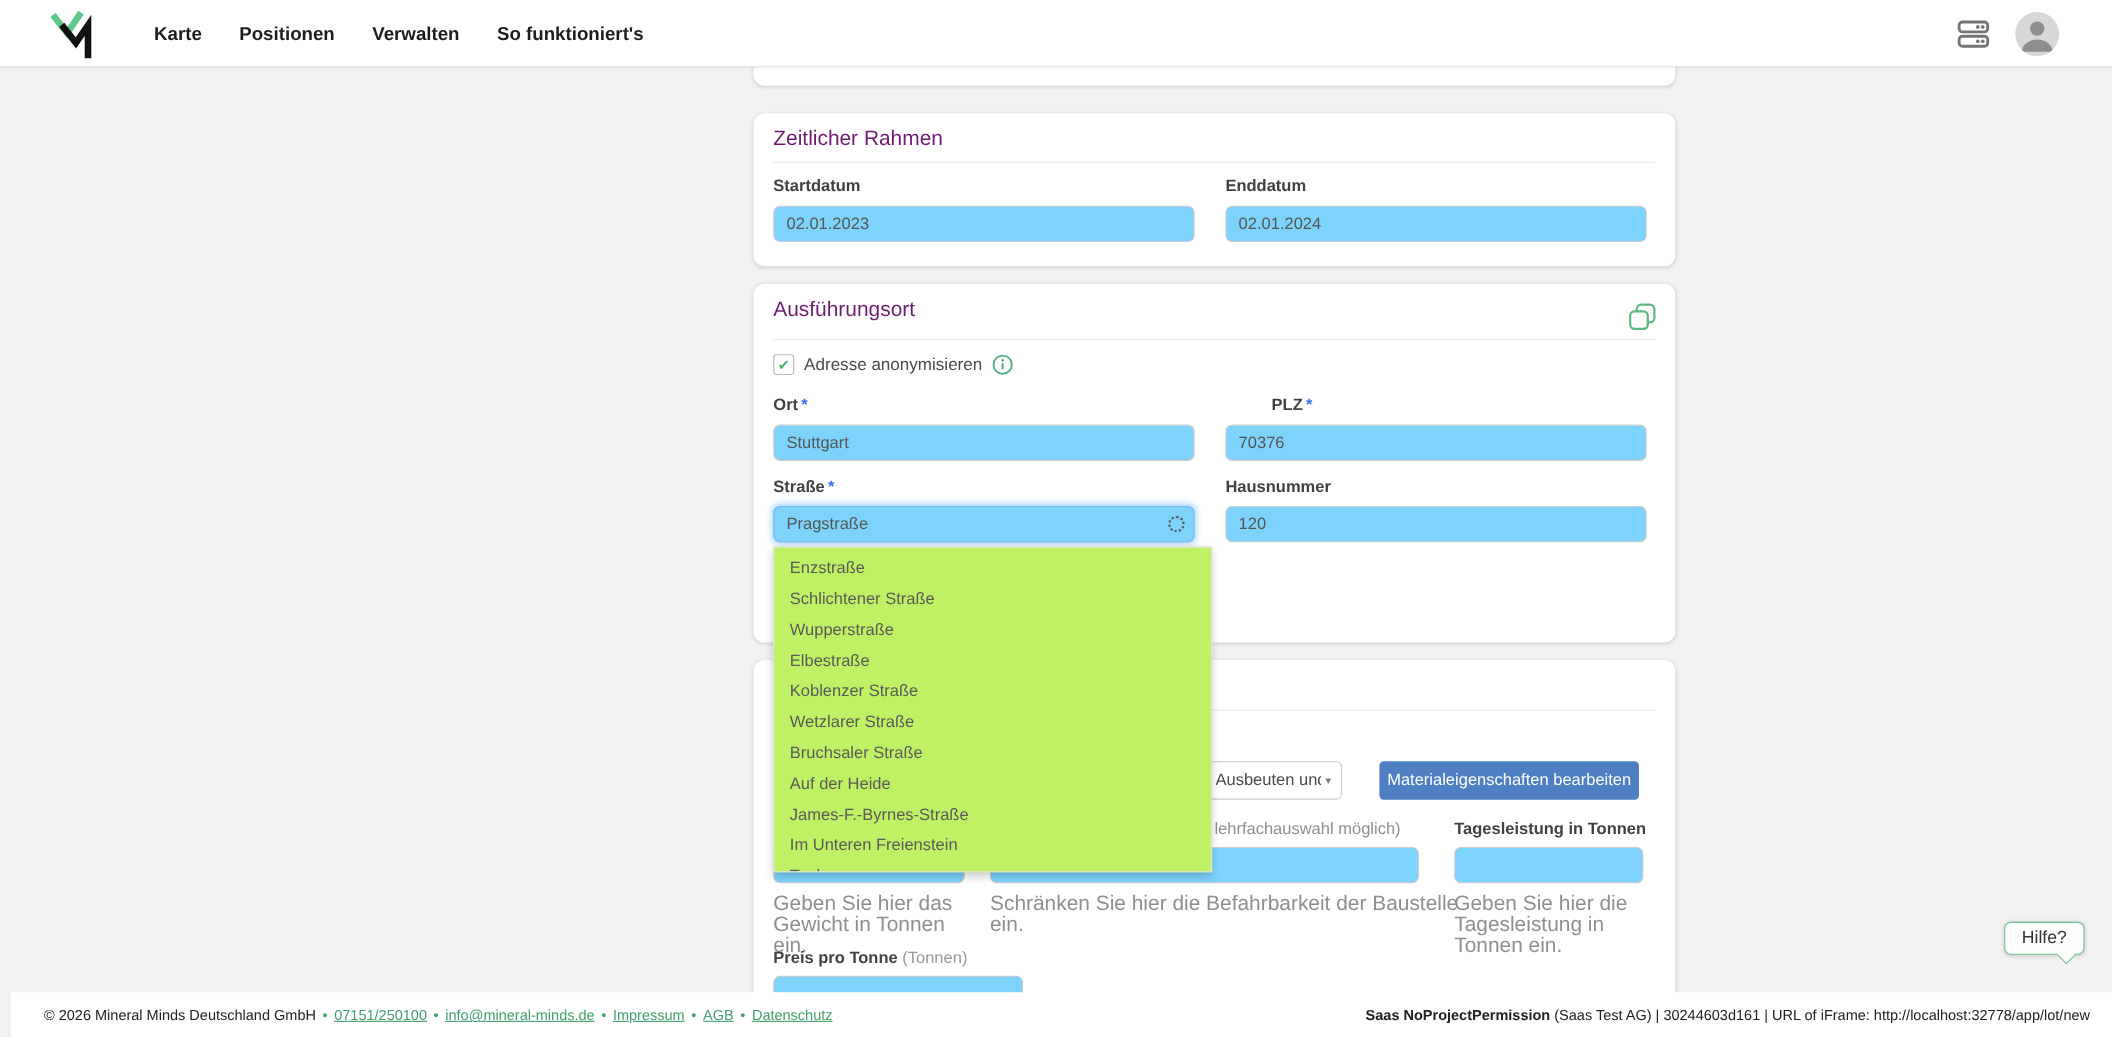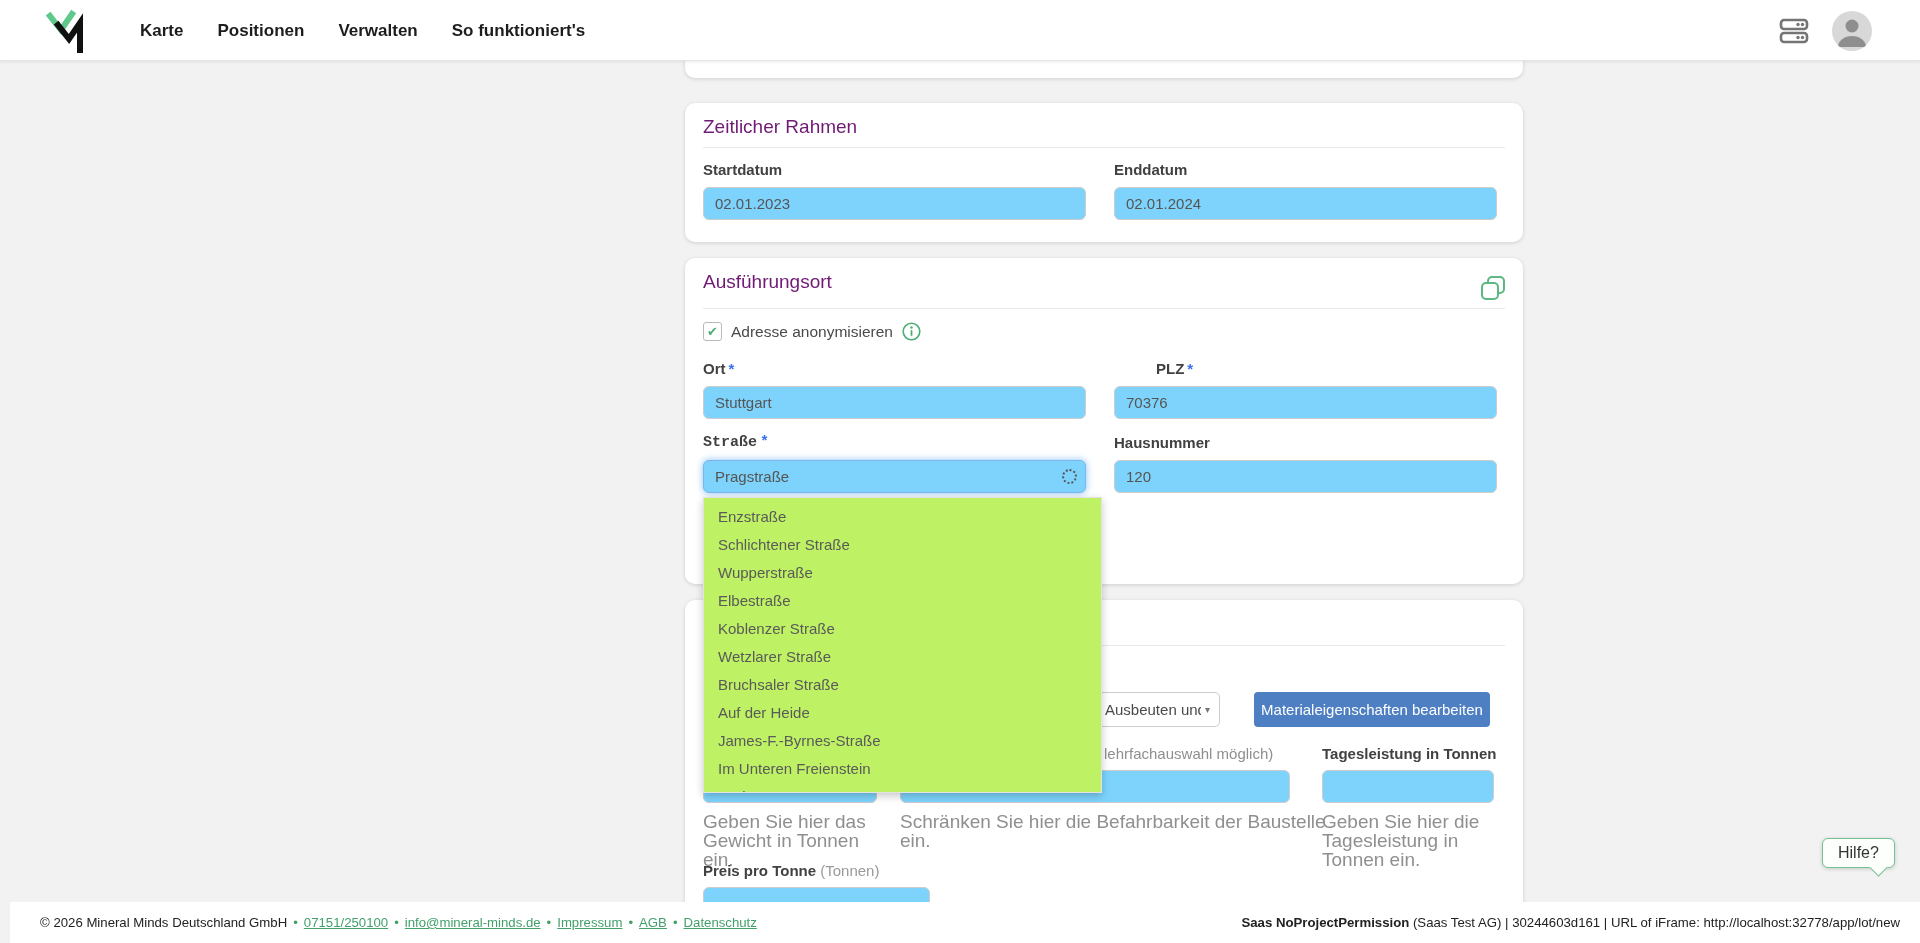--- a/index.html
+++ b/index.html
@@ -110,21 +110,21 @@
 
     <div class="field-label" style="left:18px;top:102px;">
       <span>Ort</span><span class="req">*</span>
     </div>
     <input class="inp" style="left: 18px; top: 128px; width: 383px;" value="Stuttgart">
     <div class="field-label" style="left:429px;top:102px;margin-left:42px;">
       <span>PLZ</span><span class="req">*</span>
     </div>
     <input class="inp" style="left: 429px; top: 128px; width: 383px;" value="70376">
 
-    <div class="field-label" style="left:18px;top:176px;font-family:Liberation Mono, monospace;">
+    <div class="field-label" style="left:18px;top:176px;">
       <span>Straße</span><span class="req">*</span>
     </div>
     <input class="inp focused" style="left: 18px; top: 202px; width: 383px;" value="Pragstraße">
     <div class="spinner" style="left:377px;"></div>
 
     <div class="field-label" style="left:429px;top:176px;">Hausnummer</div>
     <input class="inp" style="left: 429px; top: 202px; width: 383px;" value="120">
   </div>
 
   <div class="card" style="top:600px;height:400px;">

